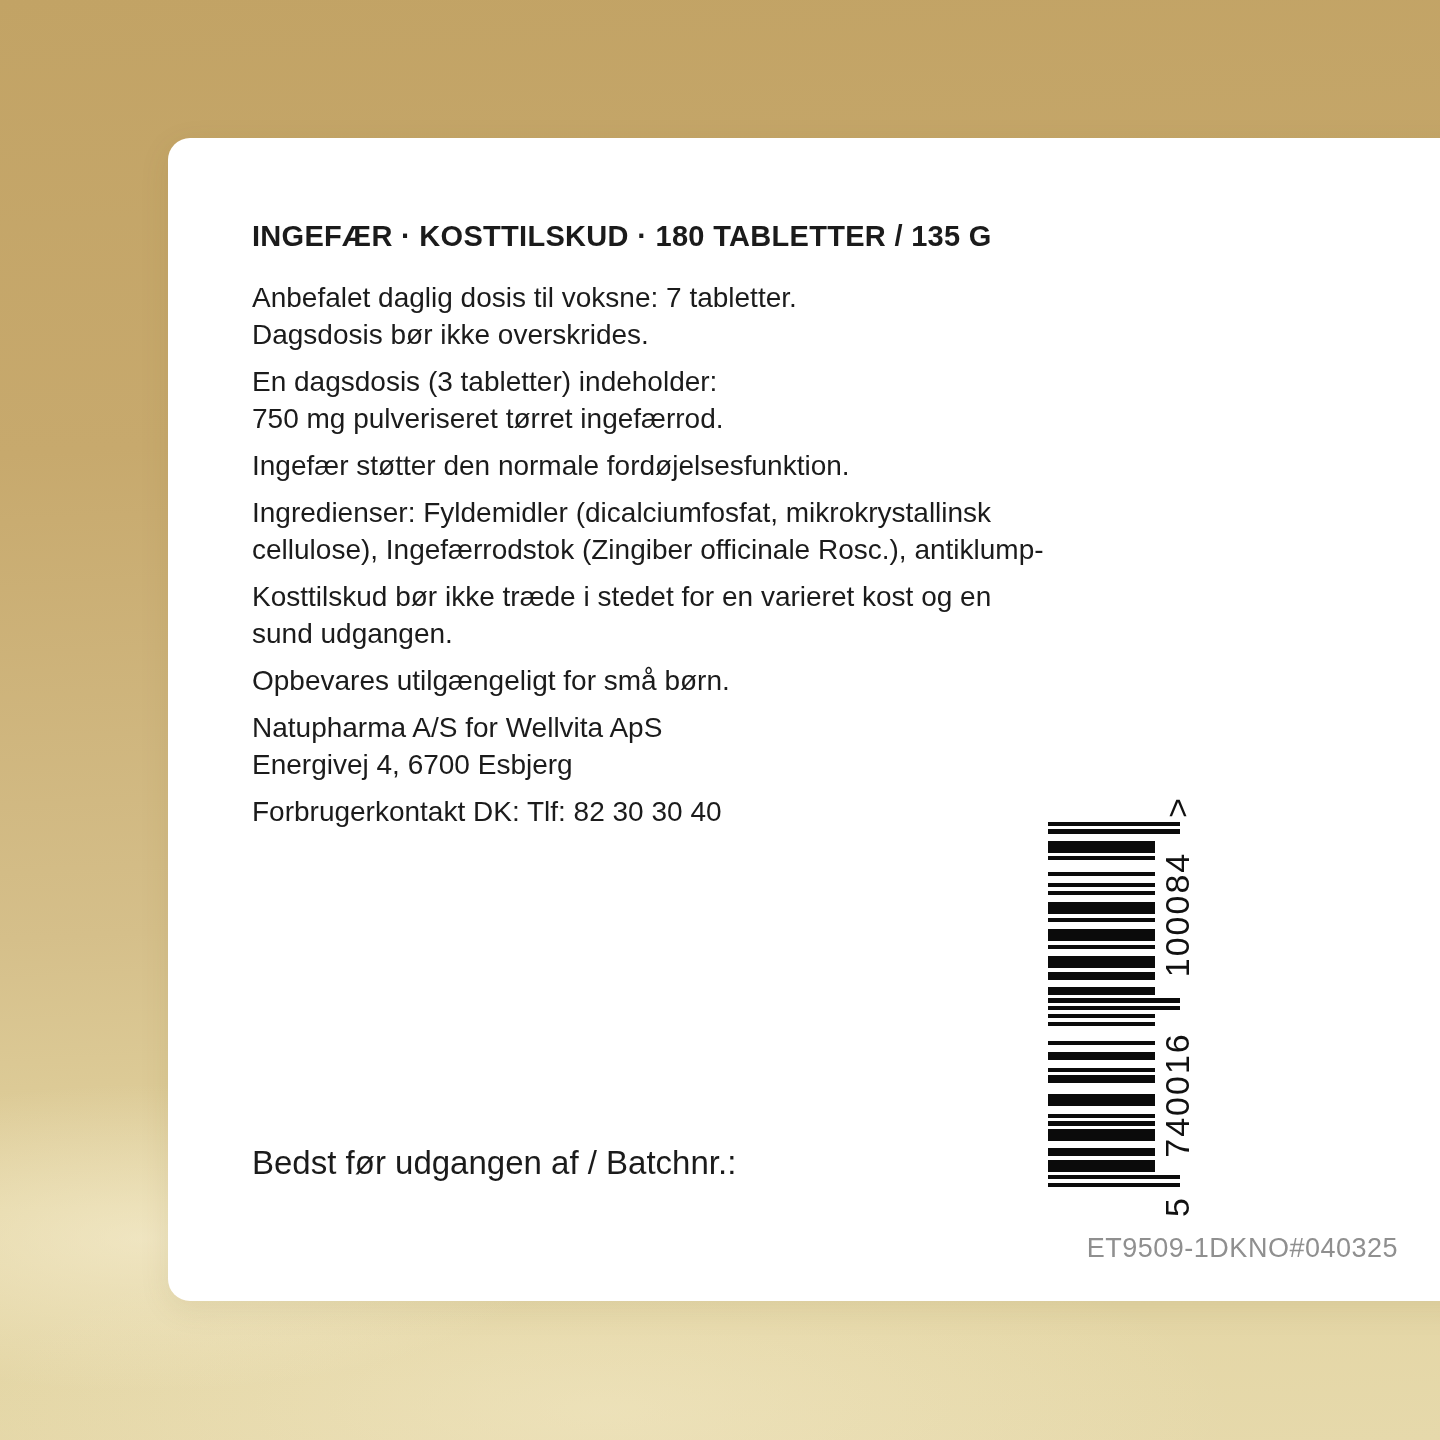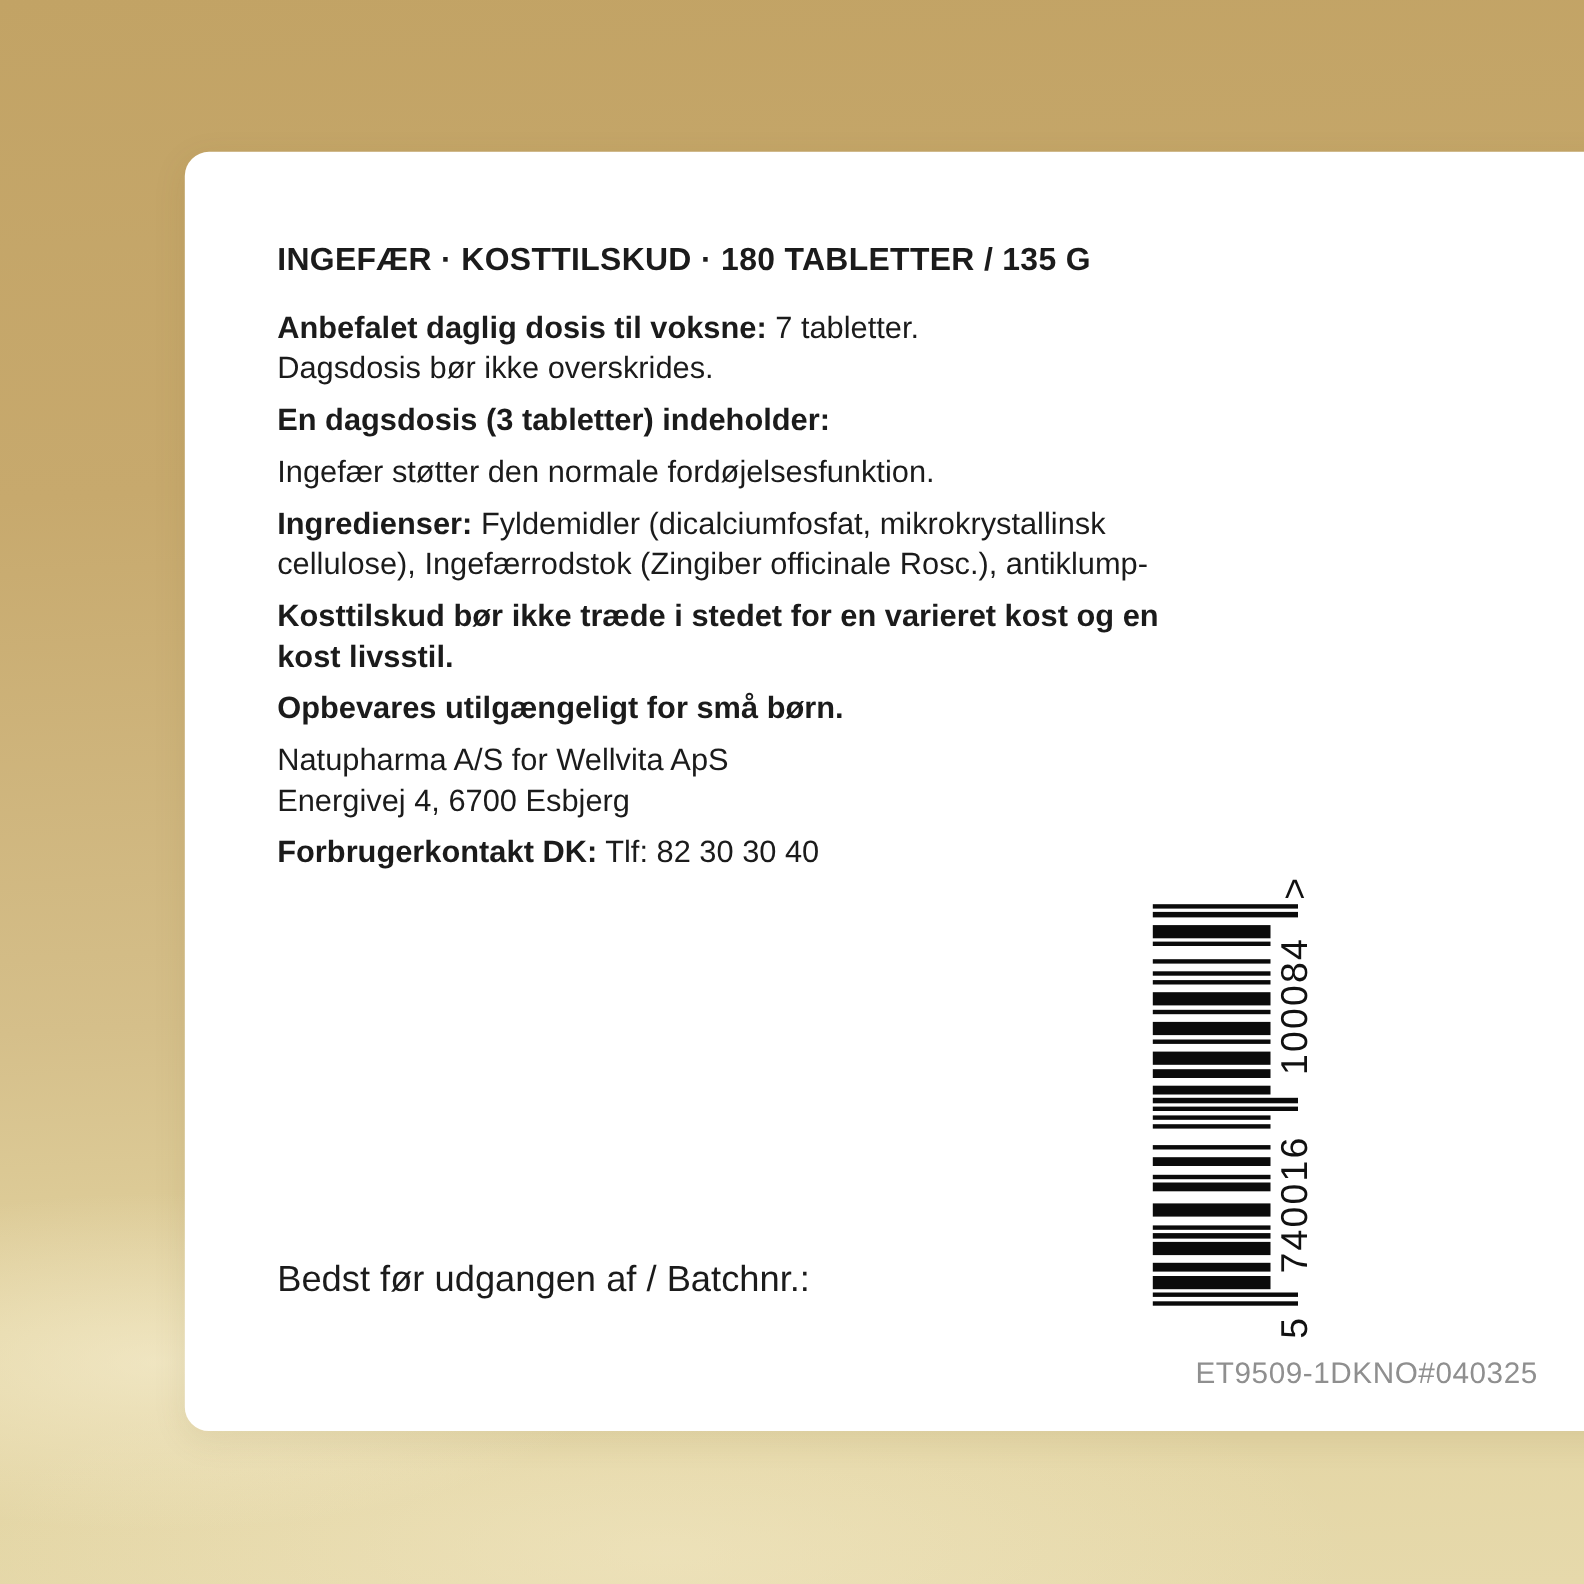--- a/index.html
+++ b/index.html
@@ -29,21 +29,21 @@
     box-shadow:0 8px 30px rgba(110,85,30,0.10);
     color:var(--text);
   }
   .label-inner{position:absolute;left:84px;top:80px;width:862px;}
   .hdr{
     font-size:29px;font-weight:700;letter-spacing:0.3px;
     line-height:37px;margin:0 0 24px 0;white-space:nowrap;
   }
   .para{font-size:28px;line-height:37px;margin:0 0 10px 0;}
   .para .line{display:block;white-space:nowrap;}
-  .b{font-weight:700;}
+  .b{font-weight:400;}
   .best-before{
     position:absolute;left:84px;top:1006px;font-size:33px;line-height:37px;white-space:nowrap;
   }
   .print-code{
     position:absolute;top:1095px;right:86px;
     font-size:27px;letter-spacing:0.5px;color:var(--muted-text);white-space:nowrap;
   }
   
   .barcode{
     position:absolute;left:880px;top:681px;width:148px;height:398px;
@@ -74,34 +74,35 @@
 
     <p class="hdr">INGEFÆR · KOSTTILSKUD · 180 TABLETTER / 135 G</p>
 
     <p class="para">
       <span class="line"><span class="b">Anbefalet daglig dosis til voksne:</span><span> 7 tabletter.</span></span>
       <span class="line">Dagsdosis bør ikke overskrides.</span>
     </p>
 
     <p class="para">
       <span class="line b">En dagsdosis (3 tabletter) indeholder:</span>
+      <span class="line">750 mg pulveriseret tørret ingefærrod.</span>
     </p>
 
     <p class="para">
       <span class="line">Ingefær støtter den normale fordøjelsesfunktion.</span>
     </p>
 
     <p class="para">
       <span class="line"><span class="b">Ingredienser:</span><span> Fyldemidler (dicalciumfosfat, mikrokrystallinsk</span></span>
       <span class="line">cellulose), Ingefærrodstok (Zingiber officinale Rosc.), antiklump-</span>
     </p>
 
     <p class="para">
       <span class="line b">Kosttilskud bør ikke træde i stedet for en varieret kost og en</span>
-      <span class="line b">kost livsstil.</span>
+      <span class="line b">sund udgangen.</span>
     </p>
 
     <p class="para">
       <span class="line b">Opbevares utilgængeligt for små børn.</span>
     </p>
 
     <p class="para">
       <span class="line">Natupharma A/S for Wellvita ApS</span>
       <span class="line">Energivej 4, 6700 Esbjerg</span>
     </p>

